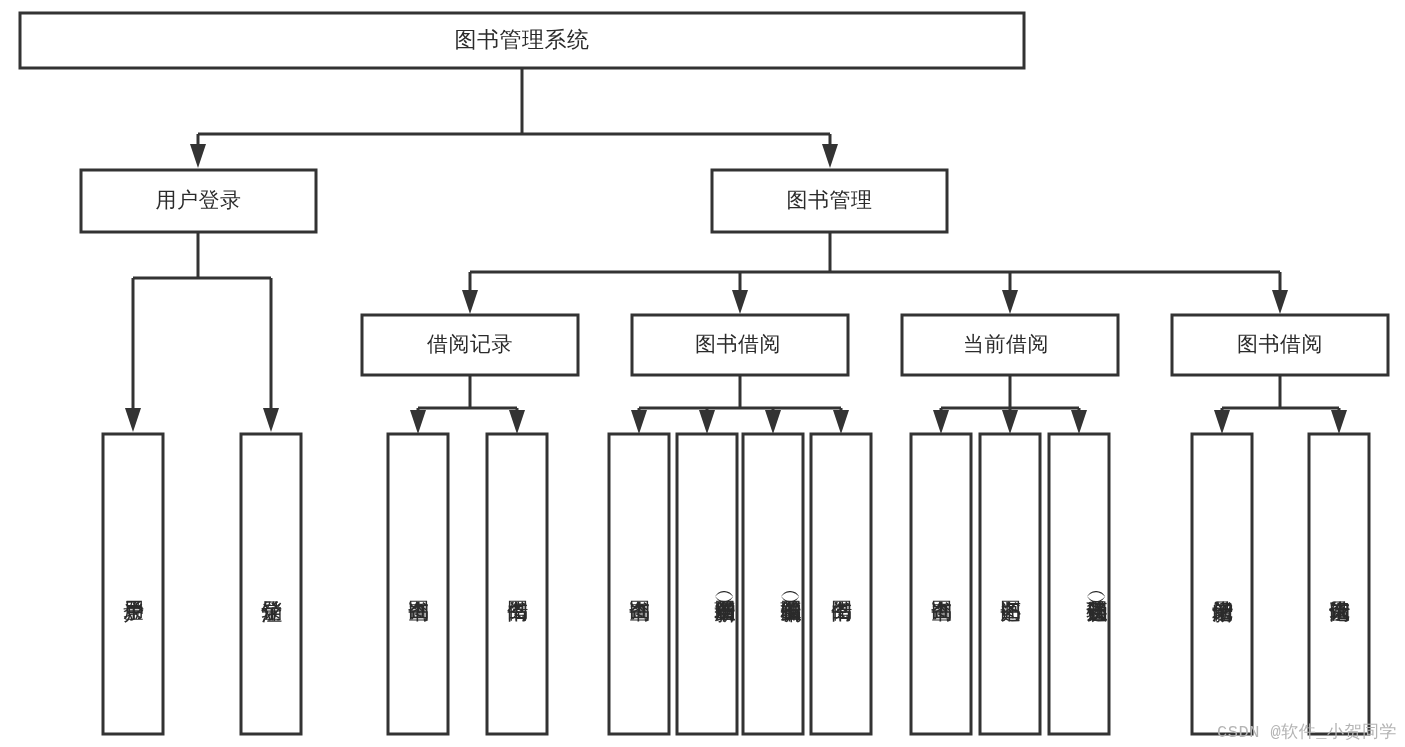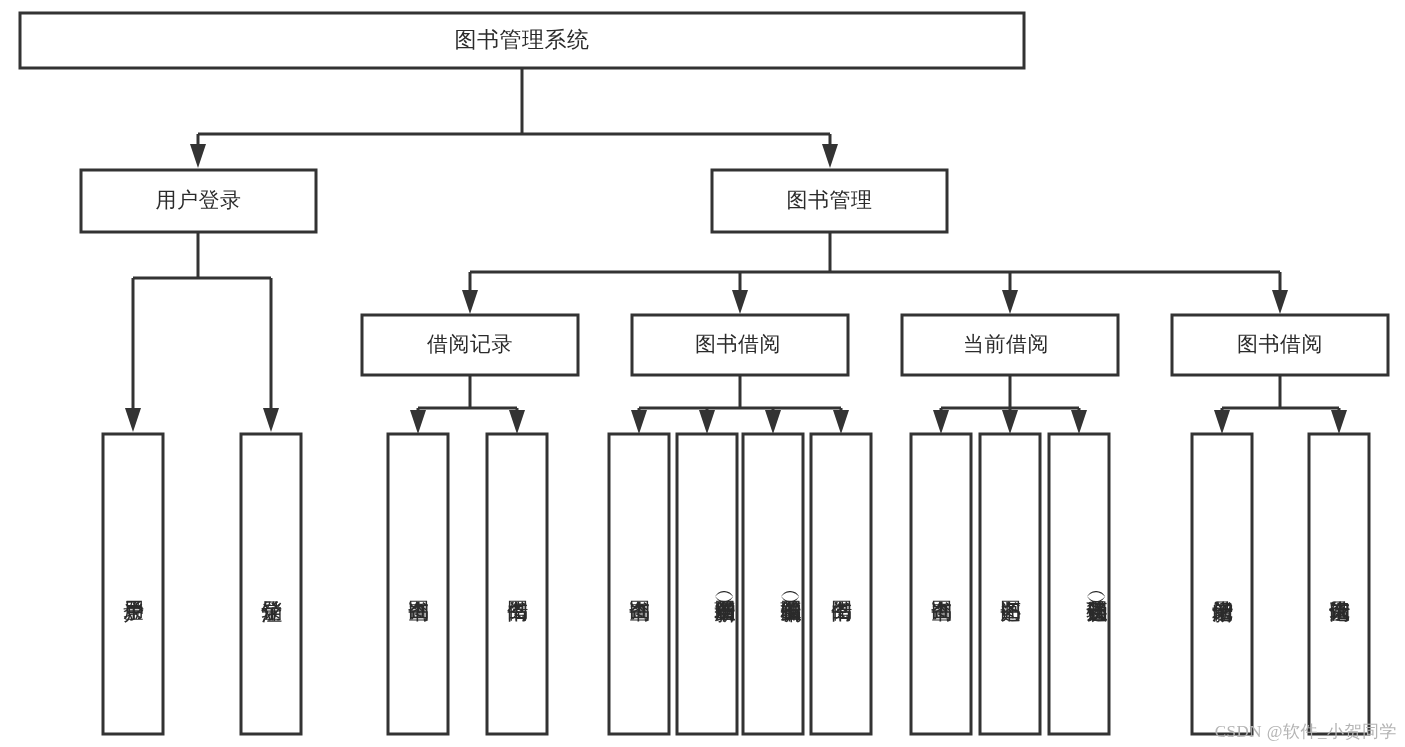--- a/index.html
+++ b/index.html
@@ -73,21 +73,21 @@
     pointer-events: none;
   }
   #watermark {
     position: absolute;
     right: 8px;
     bottom: 4px;
     font-size: 17px;
     color: #b4b4b4;
     letter-spacing: 0.5px;
     white-space: nowrap;
-    font-family: Liberation Serif, serif;
+    font-family: Liberation Mono, monospace;
   }
 </style>
 </head>
 <body>
 
 <div id="diagram-root">
 
   <svg id="flow" viewBox="0 0 1405 747" xmlns="http://www.w3.org/2000/svg">
 
     <g>

